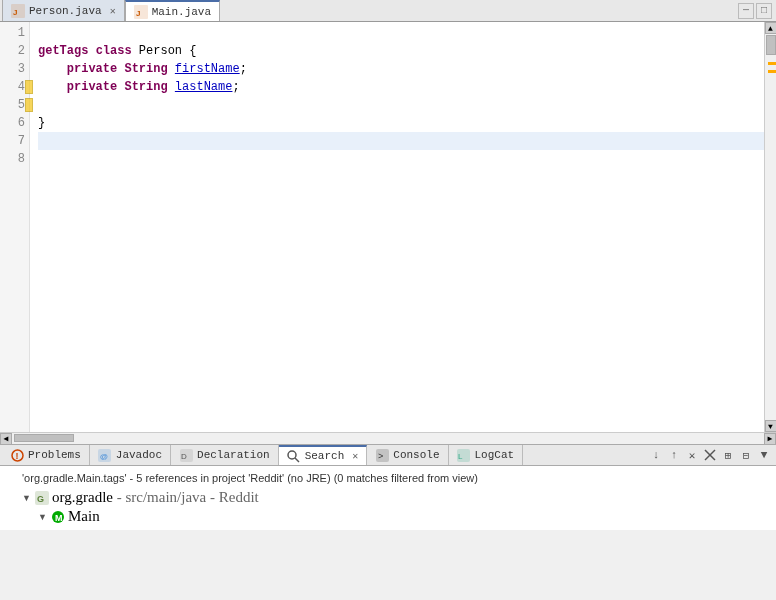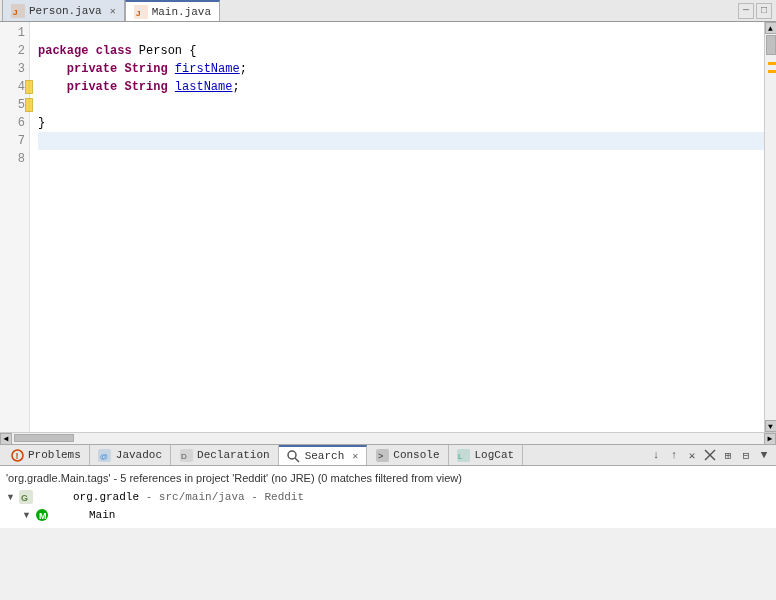--- a/index.html
+++ b/index.html
@@ -236,21 +236,21 @@
       justify-content: center;
       color: #555;
       cursor: pointer;
       font-size: 11px;
     }
 
     
     .search-panel {
       background: #ffffff;
       flex: 1;
-      padding: 4px 6px;
+      padding: 4px 22px;
       overflow-y: auto;
       font-size: 11px;
       font-family: Arial, sans-serif;
     }
     .search-info {
       color: #333;
       padding: 2px 0 4px 0;
       font-size: 11px;
     }
 
@@ -276,24 +276,23 @@
       width: 16px;
       height: 16px;
       display: inline-flex;
       align-items: center;
       justify-content: center;
       flex-shrink: 0;
       margin-right: 2px;
     }
 
     .tree-label {
-      font-family: Liberation Mono, monospace;
-      font-size: 11px;
+      font-family: Liberation Serif, serif;
+      font-size: 15px;
       color: #000;
-      margin-left: 37px;
     }
     .tree-label .matches { color: #0066cc; }
     .tree-label .path-separator { color: #666; }
     .tree-label .path { color: #666; }
   </style>
 </head>
 <body>
 
 <div class="tab-bar">
   <div class="tabs-left">
@@ -337,21 +336,21 @@
       <div style="position:absolute;right:-8px;top:2px;width:8px;height:14px;background:#f5c518;opacity:0.7;border:1px solid #c8a000;font-size:9px;text-align:center;line-height:14px;"></div>
     </div>
     <div>6</div>
     <div>7</div>
     <div>8</div>
   </div>
 
   <div class="code-content">
     <div class="code-line">&nbsp;</div>
     <div class="code-line">
-      <span class="kw">package</span><span class="plain"> </span><span class="kw">class</span><span class="plain"> Person {</span>
+      <span class="kw">getTags</span><span class="plain"> </span><span class="kw">class</span><span class="plain"> Person {</span>
     </div>
     <div class="code-line">
       <span class="plain">    </span><span class="kw">private</span><span class="plain"> </span><span class="type">String</span><span class="plain"> </span><span class="field-link">firstName</span><span class="plain">;</span>
     </div>
     <div class="code-line">
       <span class="plain">    </span><span class="kw">private</span><span class="plain"> </span><span class="type">String</span><span class="plain"> </span><span class="field-link">lastName</span><span class="plain">;</span>
     </div>
     <div class="code-line">&nbsp;</div>
     <div class="code-line">
       <span class="plain">}</span>

